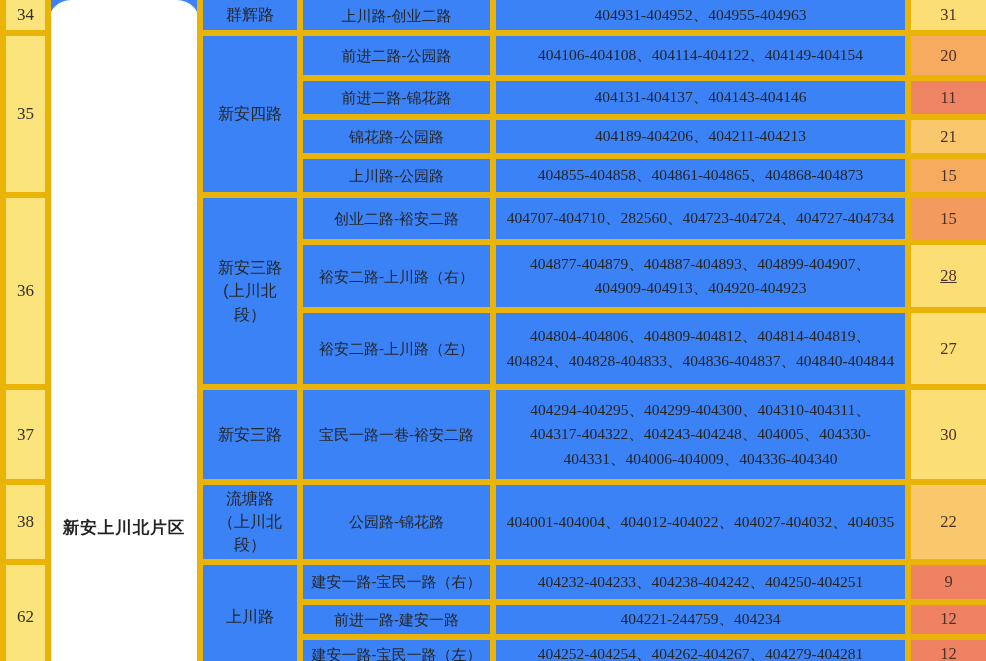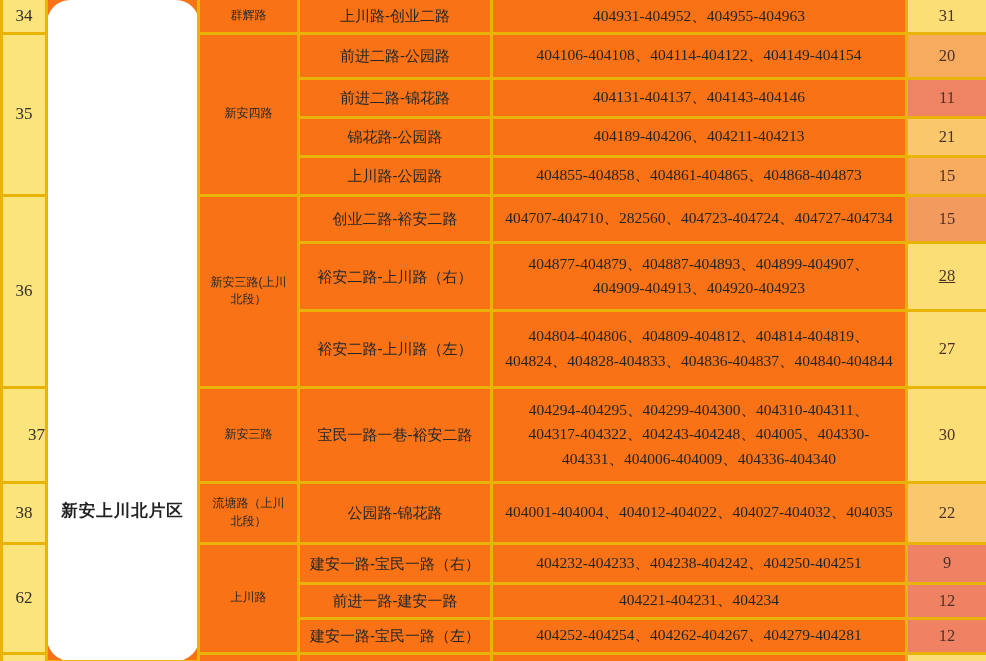--- a/index.html
+++ b/index.html
@@ -1,41 +1,41 @@
 <!DOCTYPE html>
 <html><head>
 <meta charset="utf-8">
 <style>
   html,body{margin:0;padding:0;background:#ffffff;}
   .sheet{
-    width:986px;height:661px;overflow:hidden;background:#f97316;
+    width:986px;height:661px;overflow:hidden;background:#3b82f6;
     font-family:"Liberation Sans","DejaVu Sans",sans-serif;color:#2e2e2e;
   }
   table.alloc{
     border-collapse:collapse;table-layout:fixed;
     width:986px;height:661px;
   }
   td{
-    border:3px solid #eab308;
+    border:6px solid #eab308;
     text-align:center;vertical-align:middle;
     padding:0;overflow:hidden;
   }
   tr.top-cut td{border-top:none;}
   tr.bottom-cut td{border-bottom:none;}
   td.num{
     font-family:"Liberation Serif","DejaVu Serif",serif;
     font-size:17px;color:#33302b;
   }
   td.area{
     font-weight:bold;font-size:16.5px;color:#222;
     vertical-align:bottom;padding-bottom:138px;background:#ffffff;
     letter-spacing:1px;
     border-radius:23px;
   }
-  td.road{font-size:12px;padding:2px 8px;line-height:1.45;color:#262626;}
+  td.road{font-size:16px;padding:2px 8px;line-height:1.45;color:#262626;}
   td.seg{font-size:15px;padding:2px 4px;line-height:1.4;color:#262626;}
   td.rng{
     font-family:"Liberation Serif","DejaVu Serif",serif;
     font-size:15.5px;line-height:1.55;padding:2px 10px;color:#242424;
   }
   td.cnt{
     font-family:"Liberation Serif","DejaVu Serif",serif;
     font-size:16.5px;color:#4d3128;
   }
   
@@ -104,21 +104,21 @@
       <td class="rng">404877-404879、404887-404893、404899-404907、404909-404913、404920-404923</td>
       <td class="cnt" style="background-color: rgb(251, 223, 118); text-decoration: underline;">28</td>
     </tr>
     <tr class="r7">
       <td class="seg">裕安二路-上川路（左）</td>
       <td class="rng">404804-404806、404809-404812、404814-404819、404824、404828-404833、404836-404837、404840-404844</td>
       <td class="cnt" style="background-color: rgb(251, 223, 118);">27</td>
     </tr>
 
     <tr class="r8">
-      <td class="num" style="background-color: rgb(252, 228, 124); text-align: right;">37</td>
+      <td class="num" style="background-color: rgb(252, 228, 124);">37</td>
       <td class="road">新安三路</td>
       <td class="seg">宝民一路一巷-裕安二路</td>
       <td class="rng">404294-404295、404299-404300、404310-404311、404317-404322、404243-404248、404005、404330-404331、404006-404009、404336-404340</td>
       <td class="cnt" style="background-color: rgb(251, 223, 118);">30</td>
     </tr>
 
     <tr class="r9">
       <td class="num" style="background-color: rgb(252, 228, 124);">38</td>
       <td class="road">流塘路（上川北段）</td>
       <td class="seg">公园路-锦花路</td>
@@ -128,21 +128,21 @@
 
     <tr class="r10">
       <td class="num" rowspan="3" style="background-color: rgb(252, 228, 124);">62</td>
       <td class="road" rowspan="3">上川路</td>
       <td class="seg">建安一路-宝民一路（右）</td>
       <td class="rng">404232-404233、404238-404242、404250-404251</td>
       <td class="cnt" style="background-color: rgb(240, 130, 100);">9</td>
     </tr>
     <tr class="r11">
       <td class="seg">前进一路-建安一路</td>
-      <td class="rng">404221-404231、404234</td>
+      <td class="rng">404221-244759、404234</td>
       <td class="cnt" style="background-color: rgb(240, 130, 100);">12</td>
     </tr>
     <tr class="r12">
       <td class="seg">建安一路-宝民一路（左）</td>
       <td class="rng">404252-404254、404262-404267、404279-404281</td>
       <td class="cnt" style="background-color: rgb(240, 130, 100);">12</td>
     </tr>
 
     <tr class="r13 bottom-cut">
       <td class="num" style="background-color: rgb(252, 228, 124);"></td>

